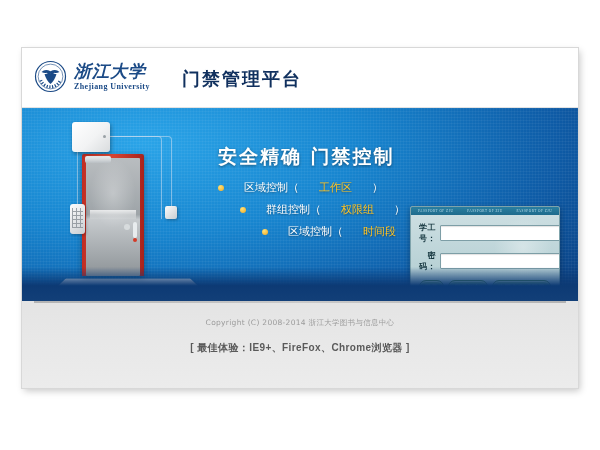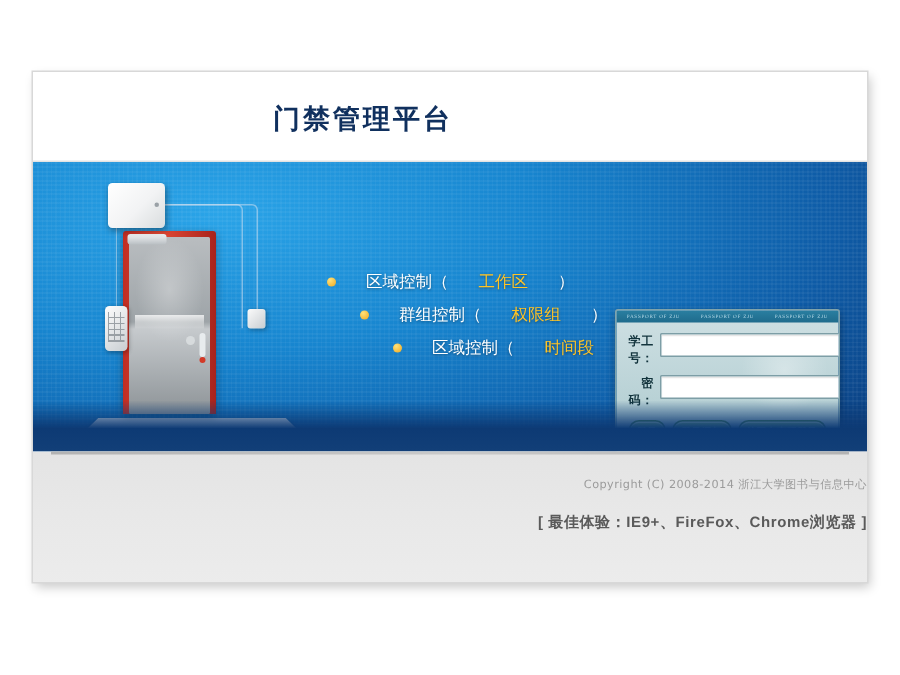--- a/index.html
+++ b/index.html
@@ -206,21 +206,21 @@
     font-size:3.4px;color:#b8dcea;letter-spacing:0.5px;white-space:nowrap;
     font-family:"Liberation Serif","DejaVu Serif",serif;
   }
   .login-body{position:relative;padding:7px 8px 0 8px;}
   .login-body:before{
     content:"";position:absolute;right:6px;top:2px;width:60px;height:60px;
     border-radius:50%;
     background:radial-gradient(circle,rgba(255,255,255,0.35),rgba(255,255,255,0) 68%);
   }
   .frow{
-    display:flex;align-items:flex-start;margin-bottom:6px;position:relative;
+    display:flex;align-items:center;margin-bottom:6px;position:relative;
   }
   .flabel{
     width:40px;font-size:8px;color:#12333c;font-weight:700;text-align:right;
     padding-right:4px;letter-spacing:0.5px;
     font-family:"DejaVu Sans","Liberation Sans",sans-serif;
   }
   .finput{
     flex:1;height:12px;background:#ffffff;
     border:1px solid #7d9ea6;border-radius:1px;
     box-shadow:inset 0 1px 1px rgba(0,0,0,0.12);
@@ -237,21 +237,21 @@
     text-shadow:0 1px 1px rgba(0,0,0,0.35);
     box-shadow:inset 0 1px 0 rgba(255,255,255,0.45);
     font-family:"DejaVu Sans","Liberation Sans",sans-serif;
     cursor:pointer;
   }
 
   
   .footer{
     position:relative;height:102px;
     background:linear-gradient(180deg,#e4e4e4 0%,#e8e8e8 40%,#ededed 100%);
-    text-align:right;
+    text-align:center;
   }
   .foot-edge{
     position:absolute;left:12px;right:12px;top:0;height:2px;
     background:linear-gradient(90deg,#b3b3b3,#c9c9c9 50%,#b3b3b3);
   }
   .copyright{
     padding-top:17px;font-size:7.5px;color:#9b9b9b;letter-spacing:0.3px;
     font-family:"DejaVu Sans","Liberation Sans",sans-serif;
   }
   .browsers{
@@ -259,20 +259,35 @@
     letter-spacing:0.4px;
     font-family:Liberation Sans, sans-serif;
   }
 </style>
 </head>
 <body>
 
 <div class="page">
 
   <div class="header">
+    <div class="logo-wrap">
+      <div class="seal">
+        <svg viewBox="0 0 44 44" width="33" height="33" aria-hidden="true">
+          <circle cx="22" cy="22" r="20" fill="none" stroke="#1b4a86" stroke-width="1.6"></circle>
+          <circle cx="22" cy="22" r="16.5" fill="none" stroke="#1b4a86" stroke-width="0.8"></circle>
+          <path d="M10 16 q5 -5 12 -1 q7 -4 12 1 q-4 2 -7 1 q-3 4 -5 1 q-2 3 -5 -1 q-3 1 -7 -1z" fill="#1b4a86"></path>
+          <path d="M14 19 q8 -3 16 0 q-3 9 -8 13 q-5 -4 -8 -13z" fill="#1b4a86"></path>
+          <path d="M9 27 a14 14 0 0 0 26 0" fill="none" stroke="#1b4a86" stroke-width="4" stroke-dasharray="1.6 2.1"></path>
+        </svg>
+      </div>
+      <div>
+        <div class="brand-cn">浙江大学</div>
+        <div class="brand-en">Zhejiang University</div>
+      </div>
+    </div>
     <div class="platform-title">门禁管理平台</div>
   </div>
 
   <div class="banner">
     <div class="grid"></div>
 
     <div class="illus">
       <div class="floor"></div>
       <div class="wire w1"></div>
       <div class="wire w2"></div>
@@ -288,20 +303,21 @@
       <div class="closer"></div>
       <div class="ctrl-box">
         <div class="dot"></div>
       </div>
       <div class="keypad">
         <div class="keys"></div>
       </div>
       <div class="reader"></div>
     </div>
 
+    <div class="slogan">安全精确  门禁控制</div>
 
     <div class="bullets">
       <div class="b-item i1">
         <span class="dot-mark"></span>
         <span>区域控制（</span>
           <span class="hl">工作区</span>
           <span>）</span>
       </div>
       <div class="b-item i2">
         <span class="dot-mark"></span>

